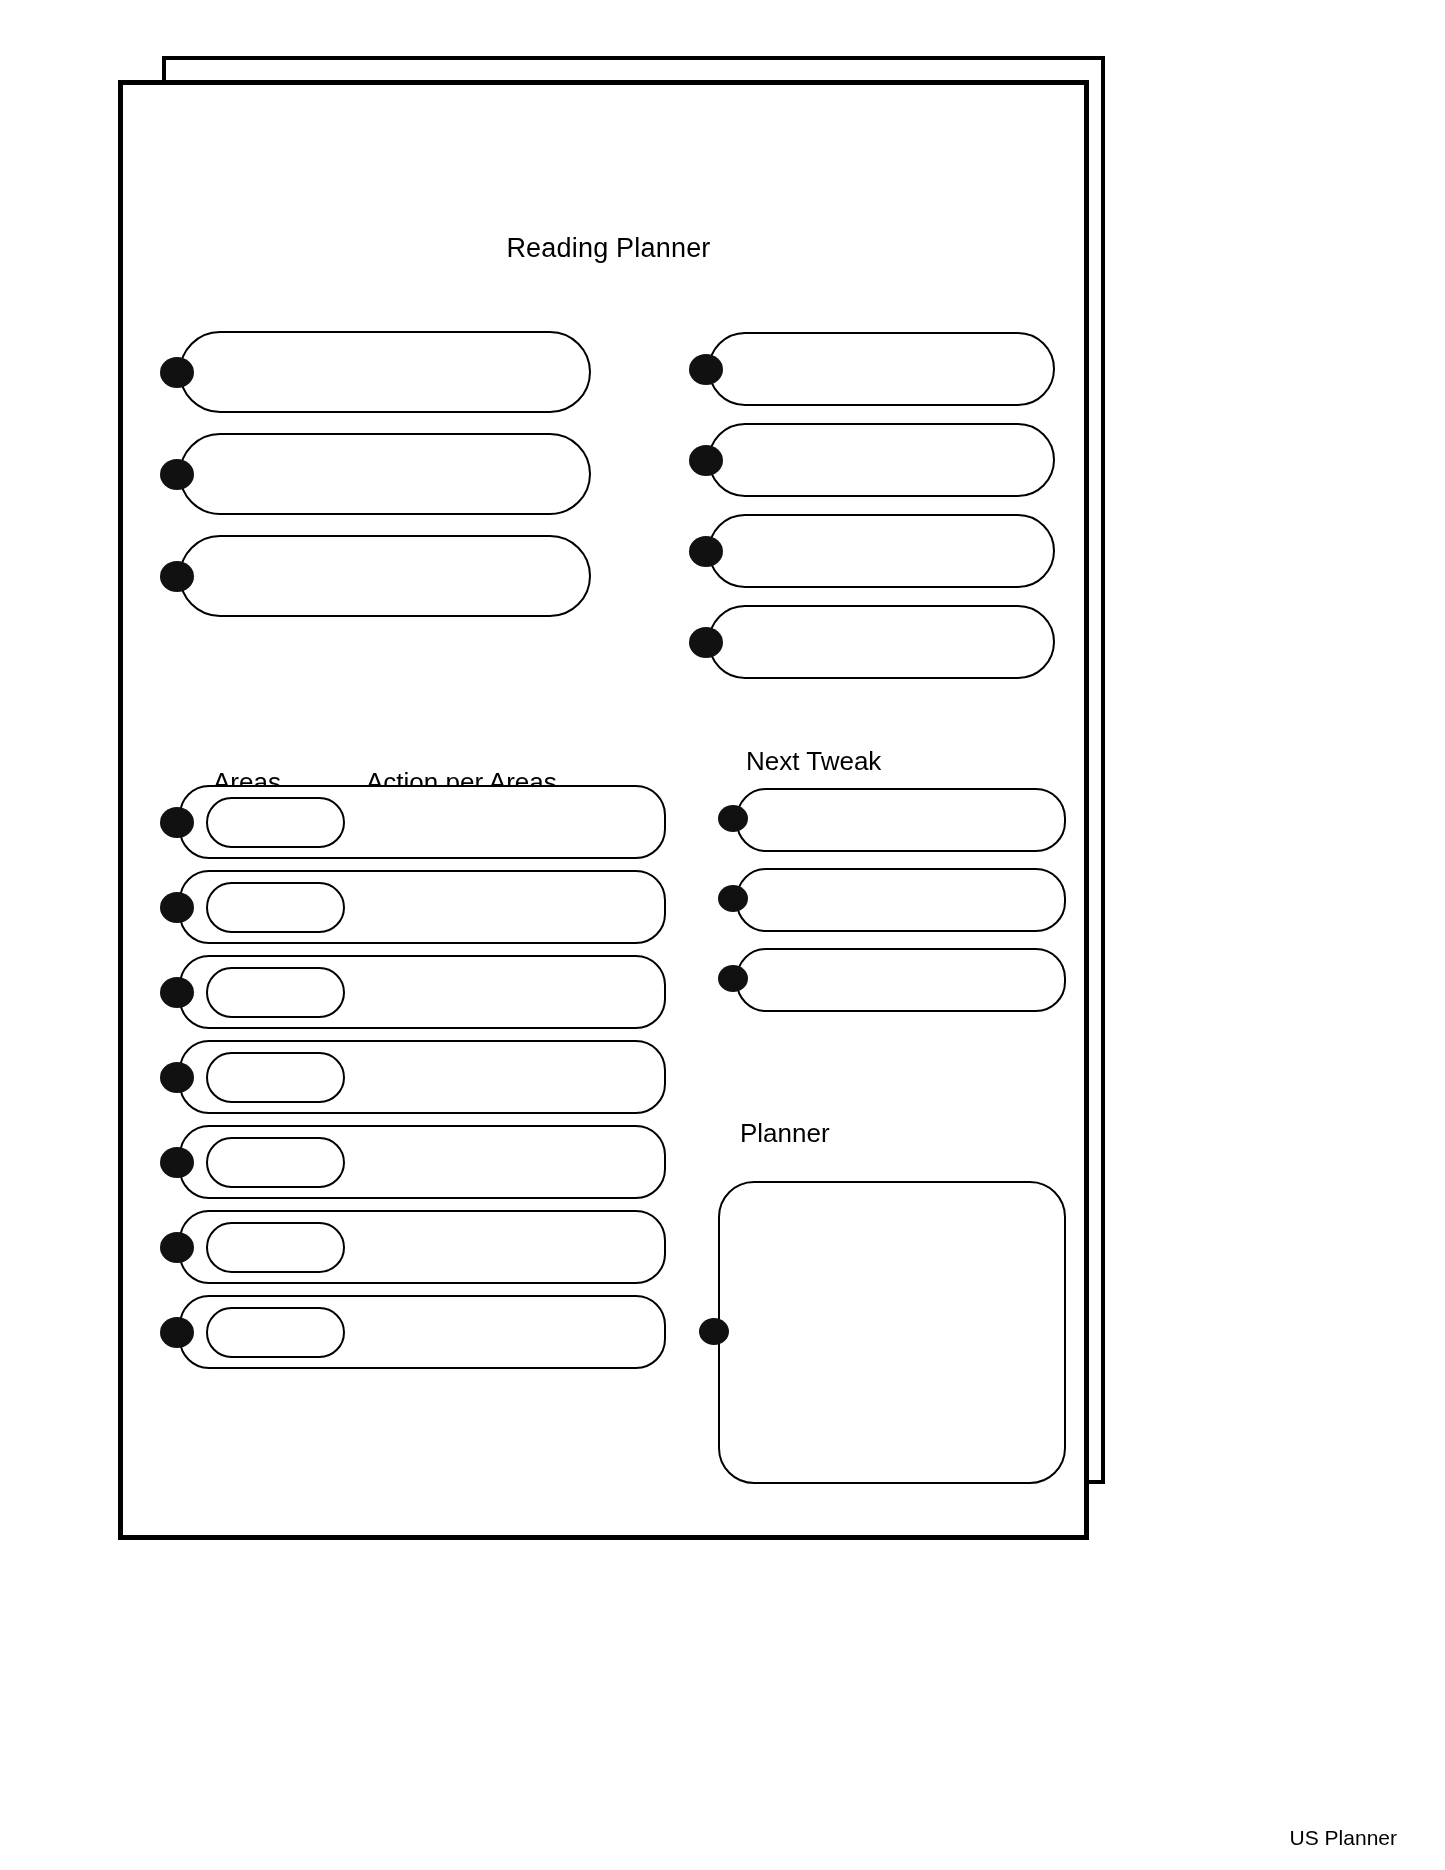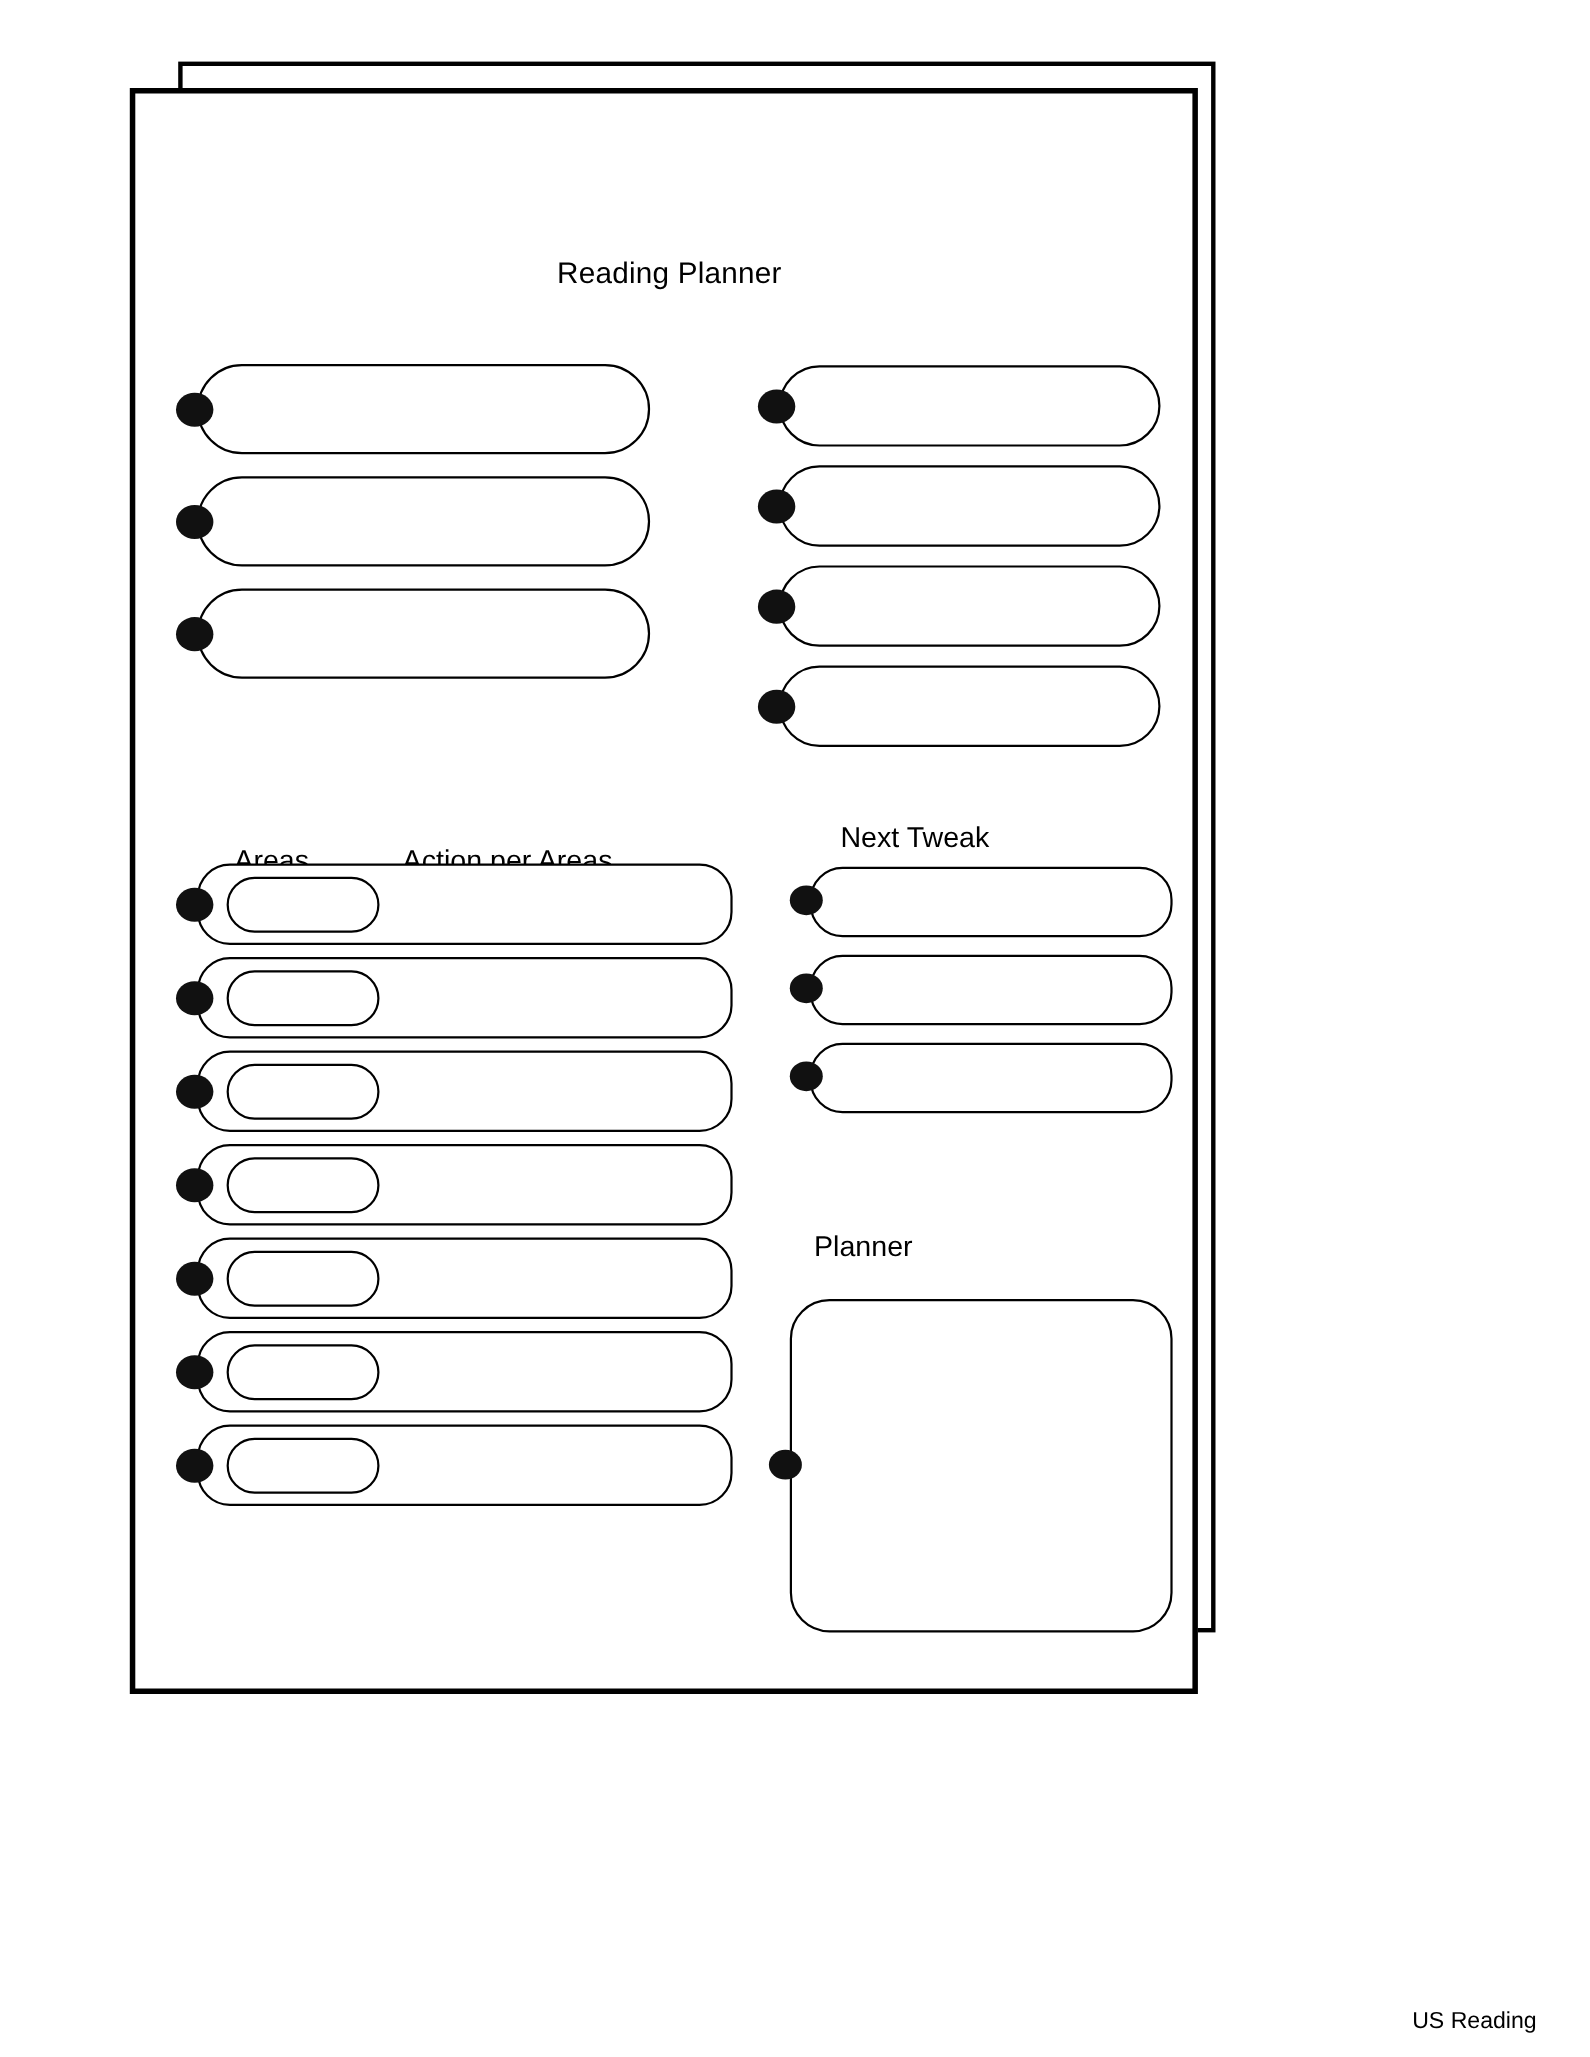--- a/index.html
+++ b/index.html
@@ -155,33 +155,33 @@
     <div class="bullet" style="left:37px; top:1062px;"></div>
 
     <div class="pill round-rect" style="left:56px; top:1125px; width:487px; height:74px;"></div>
     <div class="inner-pill" style="left:83px; top:1137px; width:139px; height:51px;"></div>
     <div class="bullet" style="left:37px; top:1147px;"></div>
 
     <div class="pill round-rect" style="left:56px; top:1210px; width:487px; height:74px;"></div>
     <div class="inner-pill" style="left:83px; top:1222px; width:139px; height:51px;"></div>
     <div class="bullet" style="left:37px; top:1232px;"></div>
 
-    <div class="heading" style="left:641px; top:661px;">Next Tweak</div>
+    <div class="heading" style="left:623px; top:661px;">Next Tweak</div>
 
     <div class="pill round-rect" style="left:613px; top:703px; width:330px; height:64px;"></div>
     <div class="bullet" style="left:595px; top:720px; width:30px; height:27px;"></div>
 
     <div class="pill round-rect" style="left:613px; top:783px; width:330px; height:64px;"></div>
     <div class="bullet" style="left:595px; top:800px; width:30px; height:27px;"></div>
 
     <div class="pill round-rect" style="left:613px; top:863px; width:330px; height:64px;"></div>
     <div class="bullet" style="left:595px; top:880px; width:30px; height:27px;"></div>
 
     <div class="heading" style="left:617px; top:1033px;">Planner</div>
 
     <div class="pill" style="left:595px; top:1096px; width:348px; height:303px; border-radius:36px;"></div>
     <div class="bullet" style="left:576px; top:1233px; width:30px; height:27px;"></div>
 
   </div>
 
-  <div class="footer">US Reading</div>
+  <div class="footer">US Planner</div>
 
 </div>
 
 </body></html>

